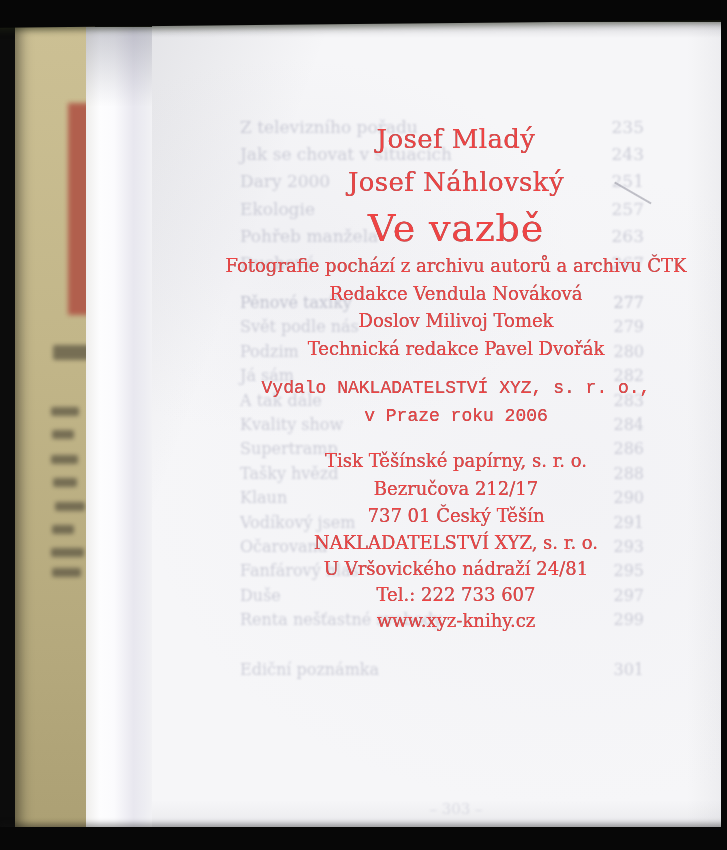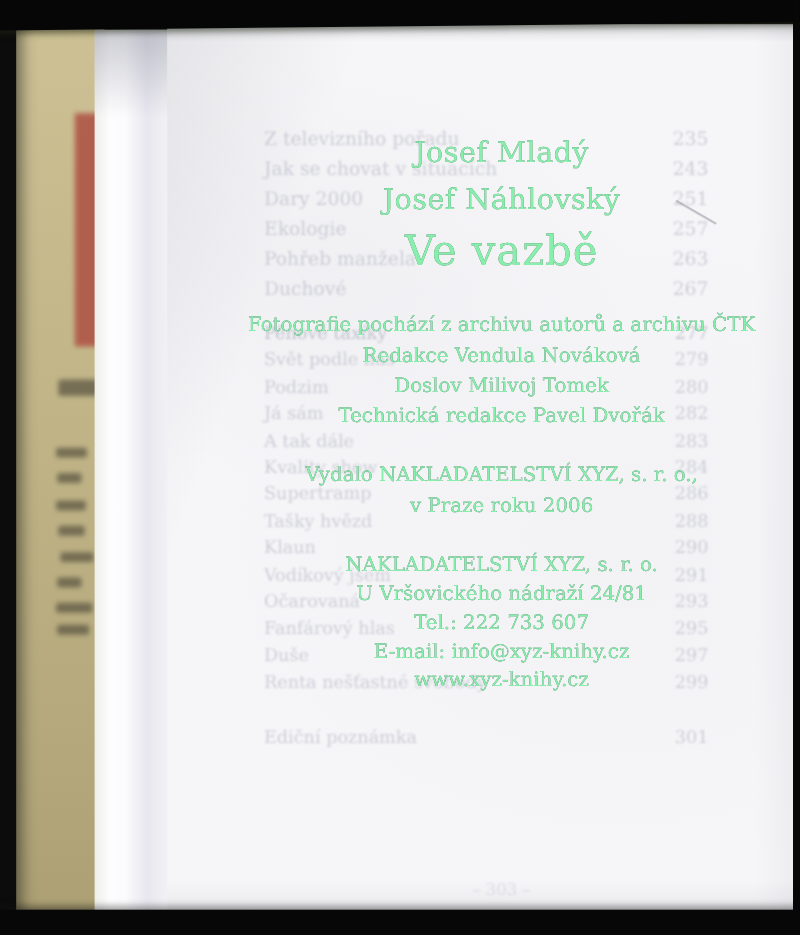--- a/index.html
+++ b/index.html
@@ -44,28 +44,28 @@
   .ghost .grow{display:flex;justify-content:space-between;}
   .ghost-g1{top:114px;font-size:17px;line-height:27.2px;}
   .ghost-g2{top:291px;font-size:16px;line-height:24.4px;}
   .ghost-g2 .grow:first-child{color:#a2a4b6;}
   .ghost-g3{top:658px;font-size:16px;line-height:24px;}
   .ghost-folio{position:absolute;left:190px;top:800px;width:532px;text-align:center;
     font-size:15px;color:#c3c4d1;filter:blur(1px);opacity:.5;}
 
   
   .content{position:absolute;left:190px;top:118px;width:532px;text-align:center;
-    color:#86efac;text-shadow:0 0 .4px rgba(52,50,58,.85);}
+    color:#ef4444;text-shadow:0 0 .4px rgba(52,50,58,.85);}
   .authors{font-size:26px;line-height:43px;letter-spacing:.4px;}
   .title{font-size:38px;line-height:48px;letter-spacing:.8px;}
   .blk{font-size:18px;line-height:27.5px;}
-  .credits{margin-top:30px;}
-  .publisher{margin-top:26px;}
+  .credits{}
+  .publisher{margin-top:13px;font-family:Liberation Mono, monospace;}
   .printer{margin-top:17px;}
-  .contact{margin-top:28px;line-height:26.3px;}
+  .contact{margin-top:0;line-height:26.3px;}
 
   .scratch{position:absolute;left:612px;top:192px;width:42px;height:1.5px;
     background:rgba(145,145,158,.55);transform:rotate(30deg);filter:blur(.4px);}
 </style>
 </head>
 <body>
 
 <div class="scan">
 
   <div class="book-edge">
@@ -192,26 +192,30 @@
       <div>Redakce Vendula Nováková</div>
       <div>Doslov Milivoj Tomek</div>
       <div>Technická redakce Pavel Dvořák</div>
     </div>
 
     <div class="blk publisher">
       <div>Vydalo NAKLADATELSTVÍ XYZ, s. r. o.,</div>
       <div>v Praze roku 2006</div>
     </div>
 
+    <div class="blk printer">
+      <div>Tisk Těšínské papírny, s. r. o.</div>
+      <div>Bezručova 212/17</div>
+      <div>737 01 Český Těšín</div>
+    </div>
 
     <div class="blk contact">
       <div>NAKLADATELSTVÍ XYZ, s. r. o.</div>
       <div>U Vršovického nádraží 24/81</div>
       <div>Tel.: 222 733 607</div>
-      <div>E-mail: info@xyz-knihy.cz</div>
       <div>www.xyz-knihy.cz</div>
     </div>
   </div>
 
   <div class="scratch"></div>
 
   <div class="top-bar"></div>
   <div class="bottom-bar"></div>
   <div class="right-bar"></div>
 

